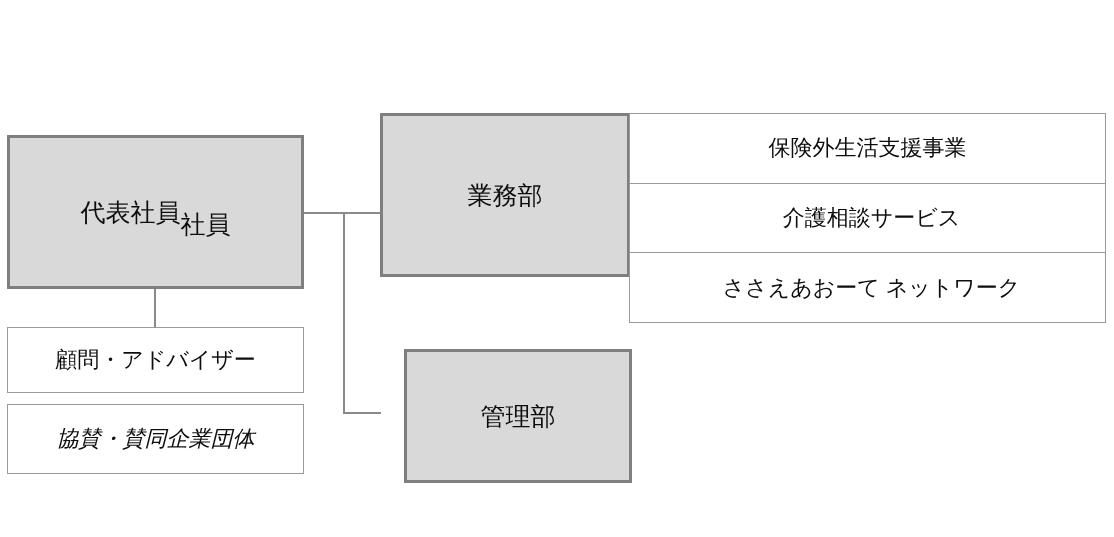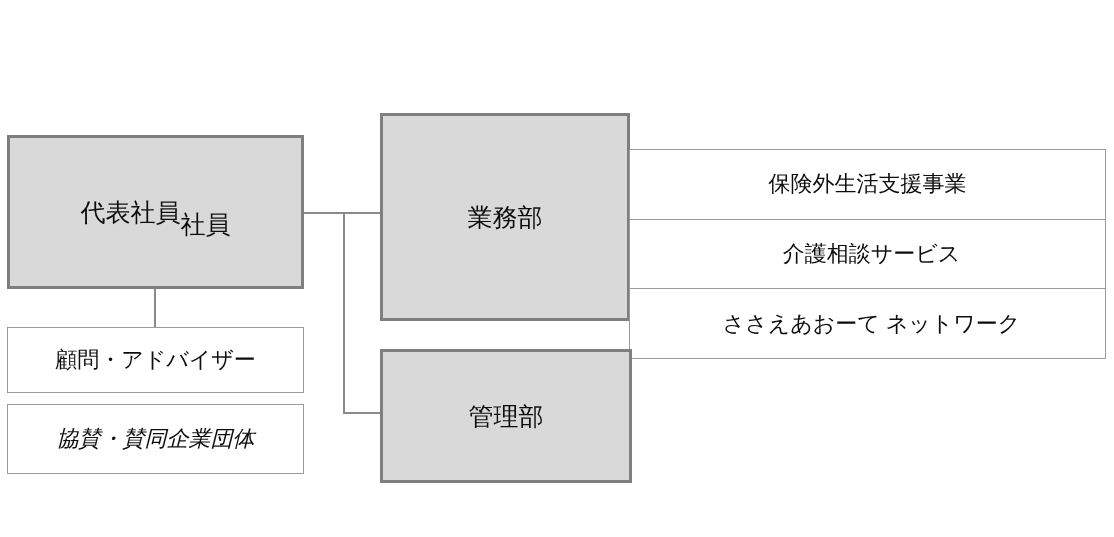--- a/index.html
+++ b/index.html
@@ -34,32 +34,31 @@
   .plain {
     background: var(--plain-bg, #ffffff);
     border: 1px solid var(--plain-border, #9a9a9a);
     font-size: 22px;
   }
   .rep-box    { left: 7px;   top: 135px; width: 297px; height: 154px; }
   .rep-box .line { display: block; }
   .rep-box .line + .line { margin-top: 24px; }
   .advisor-box { left: 7px;  top: 327px; width: 297px; height: 66px; justify-content: center; }
   .sponsor-box { left: 7px;  top: 404px; width: 297px; height: 70px; font-style: italic; }
-  .business-box { left: 380px; top: 113px; width: 250px; height: 208px; text-align: right; }
-  .admin-box    { left: 380px; top: 349px; width: 252px; height: 134px; }
+  .business-box { left: 380px; top: 113px; width: 250px; height: 164px; text-align: right; }
+  .admin-box    { left: 404px; top: 349px; width: 228px; height: 134px; }
   .cells {
     position: absolute;
     left: 629px; top: 113px;
     width: 477px; height: 210px;
     box-sizing: border-box;
     border: 1px solid var(--plain-border, #9a9a9a);
     display: flex;
     flex-direction: column;
     background: #ffffff;
-    margin-top: 36px;
   }
   .cell {
     flex: 1;
     display: flex;
     align-items: center;
     justify-content: center;
     text-align: center;
     font-size: 22px;
     box-sizing: border-box;
   }

